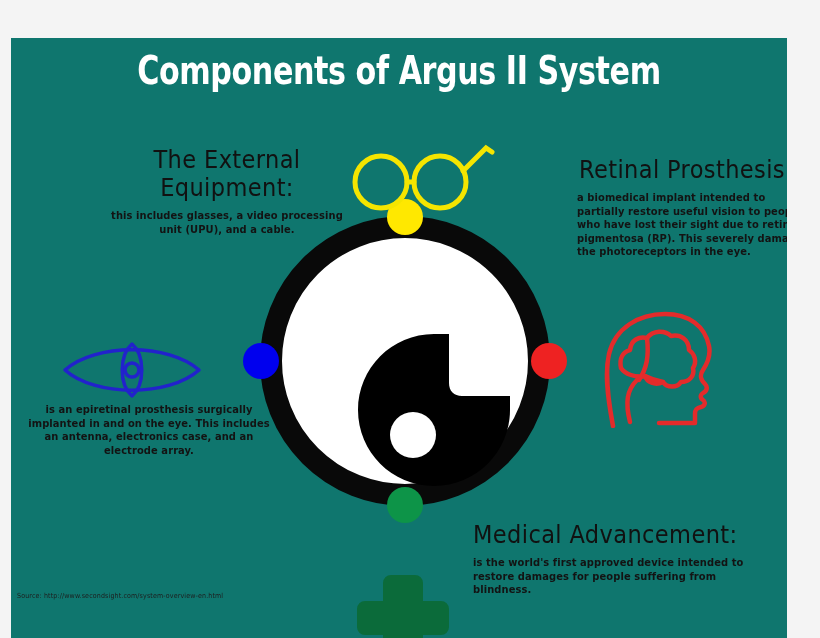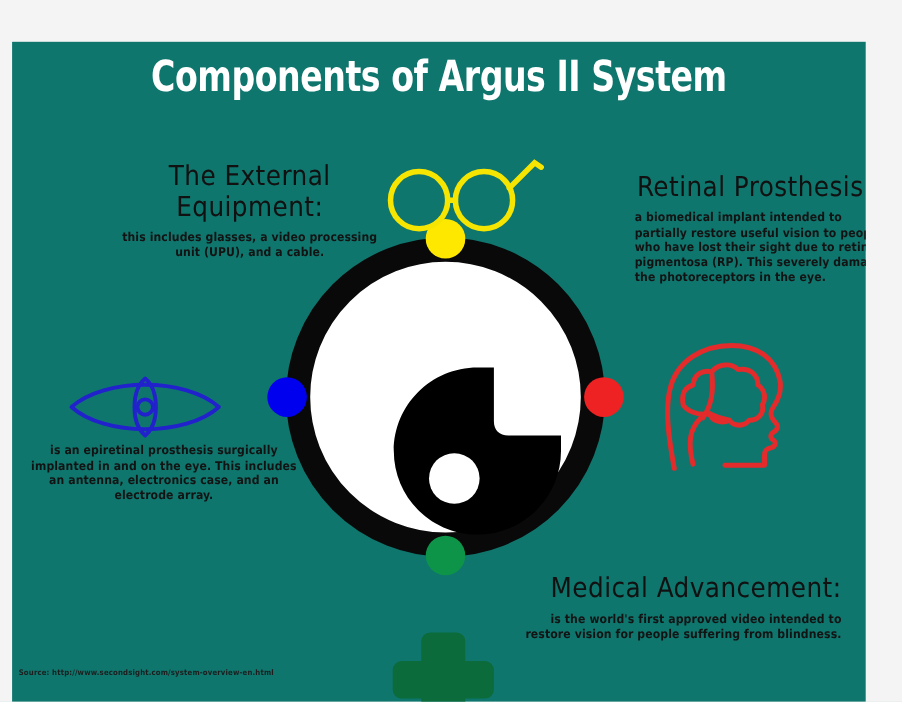--- a/index.html
+++ b/index.html
@@ -107,30 +107,30 @@
     line-height: 13.6px;
     letter-spacing: 0.1px;
     margin-top: 7px;
   }
 
   #block-external  { left: 96px;  top: 108px; width: 240px; text-align: center; }
   #block-retinal   { left: 533px; top: 118px; width: 248px; margin-left: 18px; }
   #block-retinal .block-heading { text-align: center; }
   #block-retinal .block-body    { text-align: left; padding-left: 15px; }
   #block-implant   { left: 12px;  top: 358px; width: 252px; text-align: center; }
-  #block-medical   { left: 462px; top: 483px; width: 292px; text-align: right; }
+  #block-medical   { left: 462px; top: 483px; width: 292px; text-align: left; }
 
   
   #source-note {
     position: absolute;
     left: 6px;
-    bottom: 22px;
+    bottom: 38px;
     color: #1d1d1d;
     font-family: "DejaVu Sans Condensed", "Liberation Sans Narrow", "DejaVu Sans", sans-serif;
-    font-weight: bold;
+    font-weight: normal;
     font-size: 7px;
     letter-spacing: 0.15px;
     white-space: nowrap;
     margin-top: 20px;
   }
 </style>
 </head>
 <body>
 
 <div id="poster">
@@ -233,18 +233,18 @@
     <div class="block-heading">Retinal Prosthesis:</div>
     <div class="block-body">a biomedical implant intended to partially restore useful vision to people who have lost their sight due to retinitis pigmentosa (RP). This severely damages the photoreceptors in the eye.</div>
   </div>
 
   <div class="block" id="block-implant">
     <div class="block-body">is an epiretinal prosthesis surgically implanted in and on the eye. This includes an antenna, electronics case, and an electrode array.</div>
   </div>
 
   <div class="block" id="block-medical">
     <div class="block-heading">Medical Advancement:</div>
-    <div class="block-body">is the world's first approved video intended to restore vision for people suffering from blindness.</div>
+    <div class="block-body">is the world's first approved device intended to restore damages for people suffering from blindness.</div>
   </div>
 
   <div id="source-note">Source: http://www.secondsight.com/system-overview-en.html</div>
 
 </div>
 
 </body></html>

